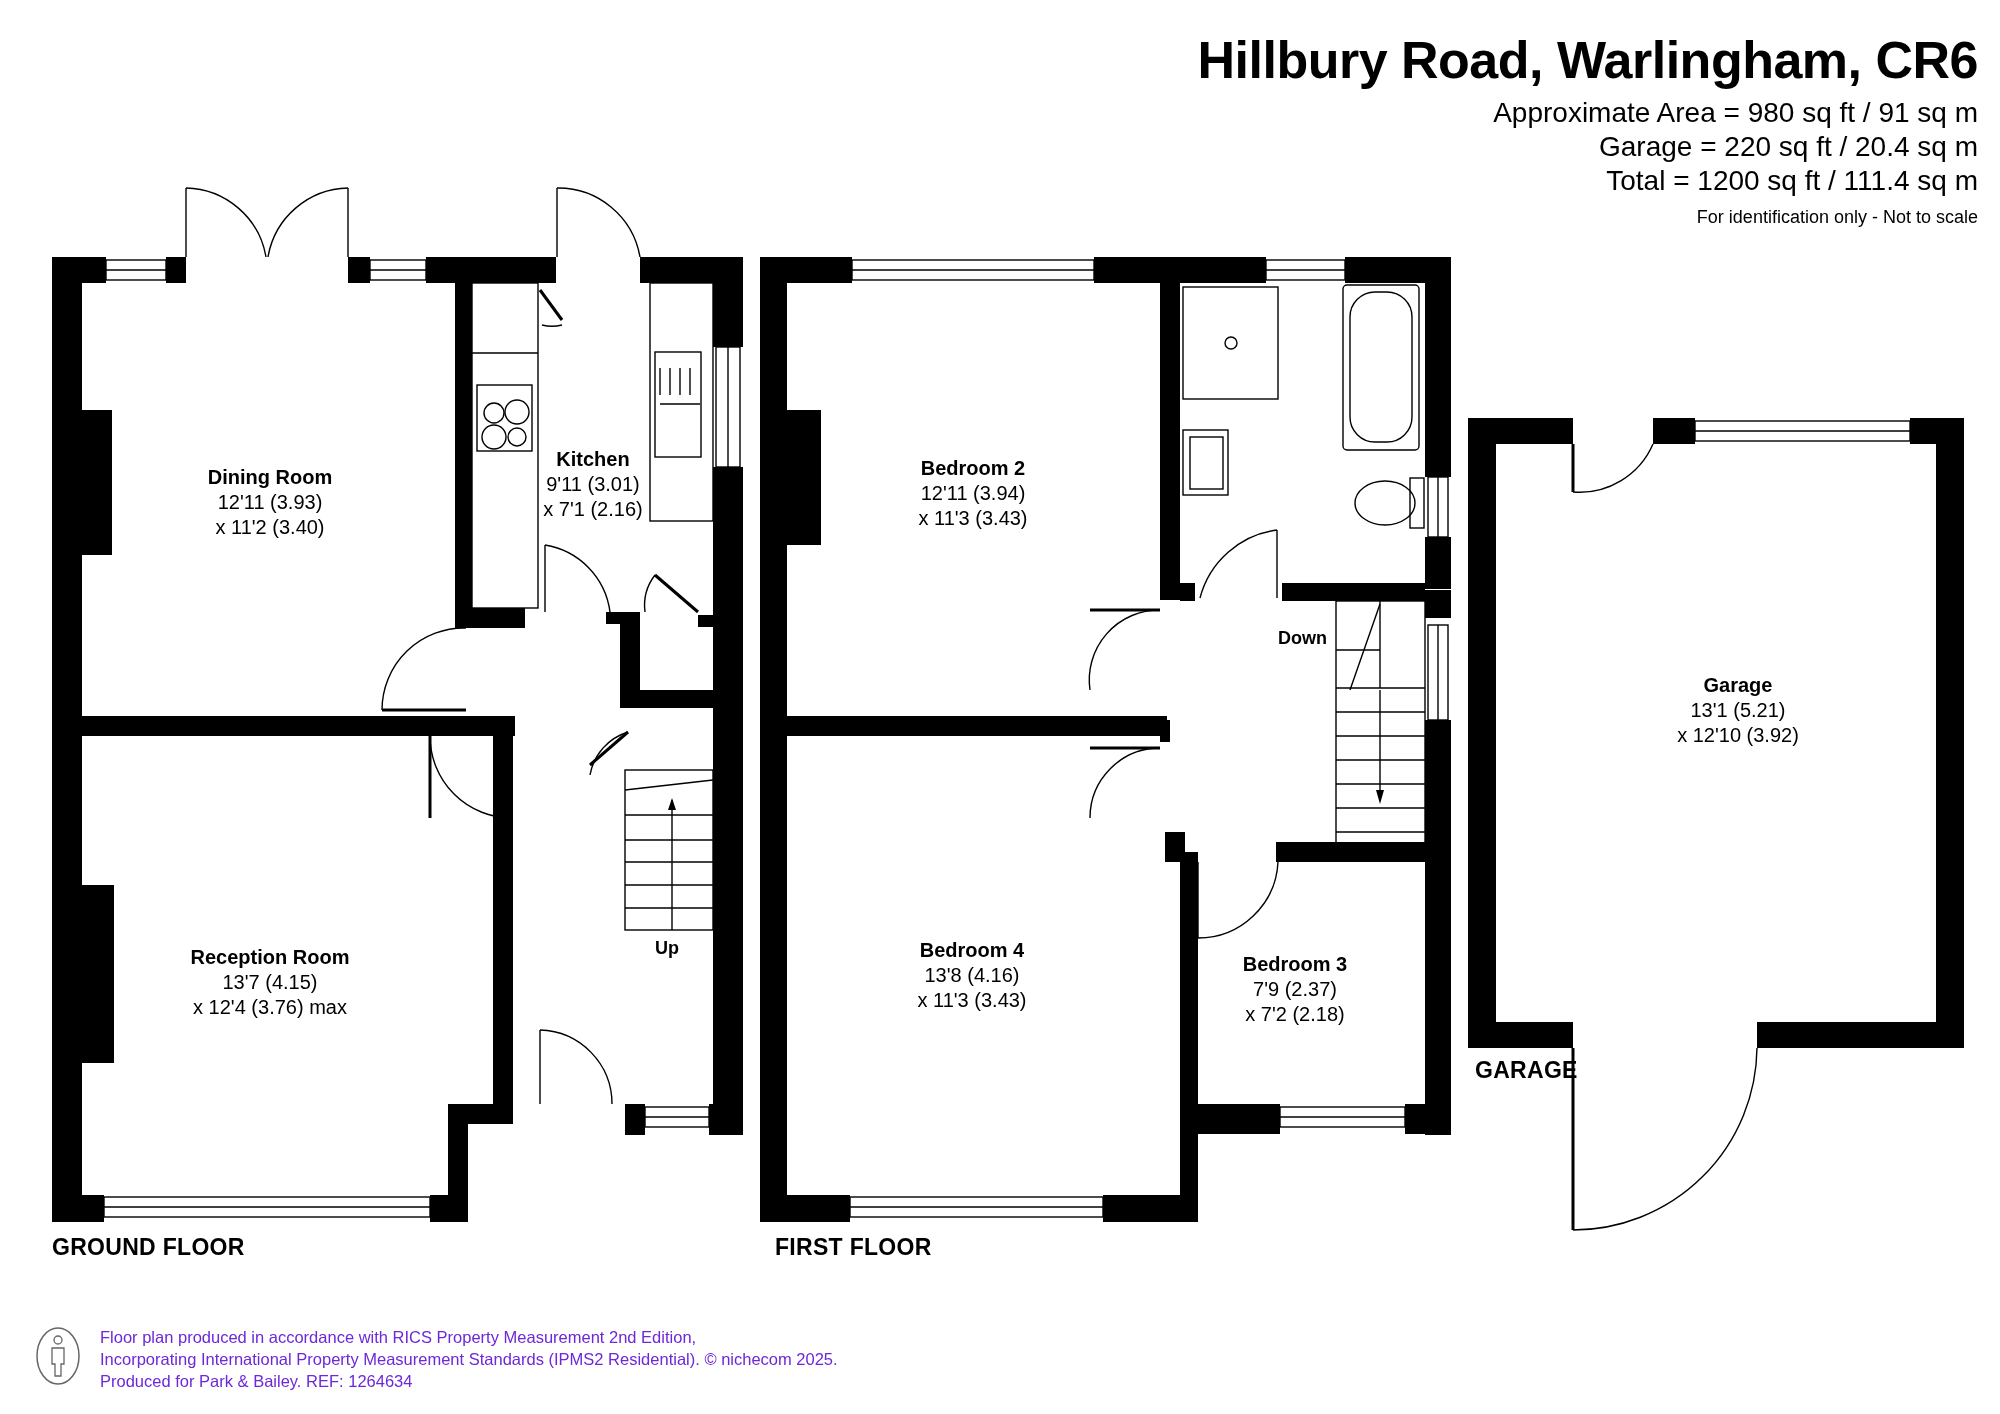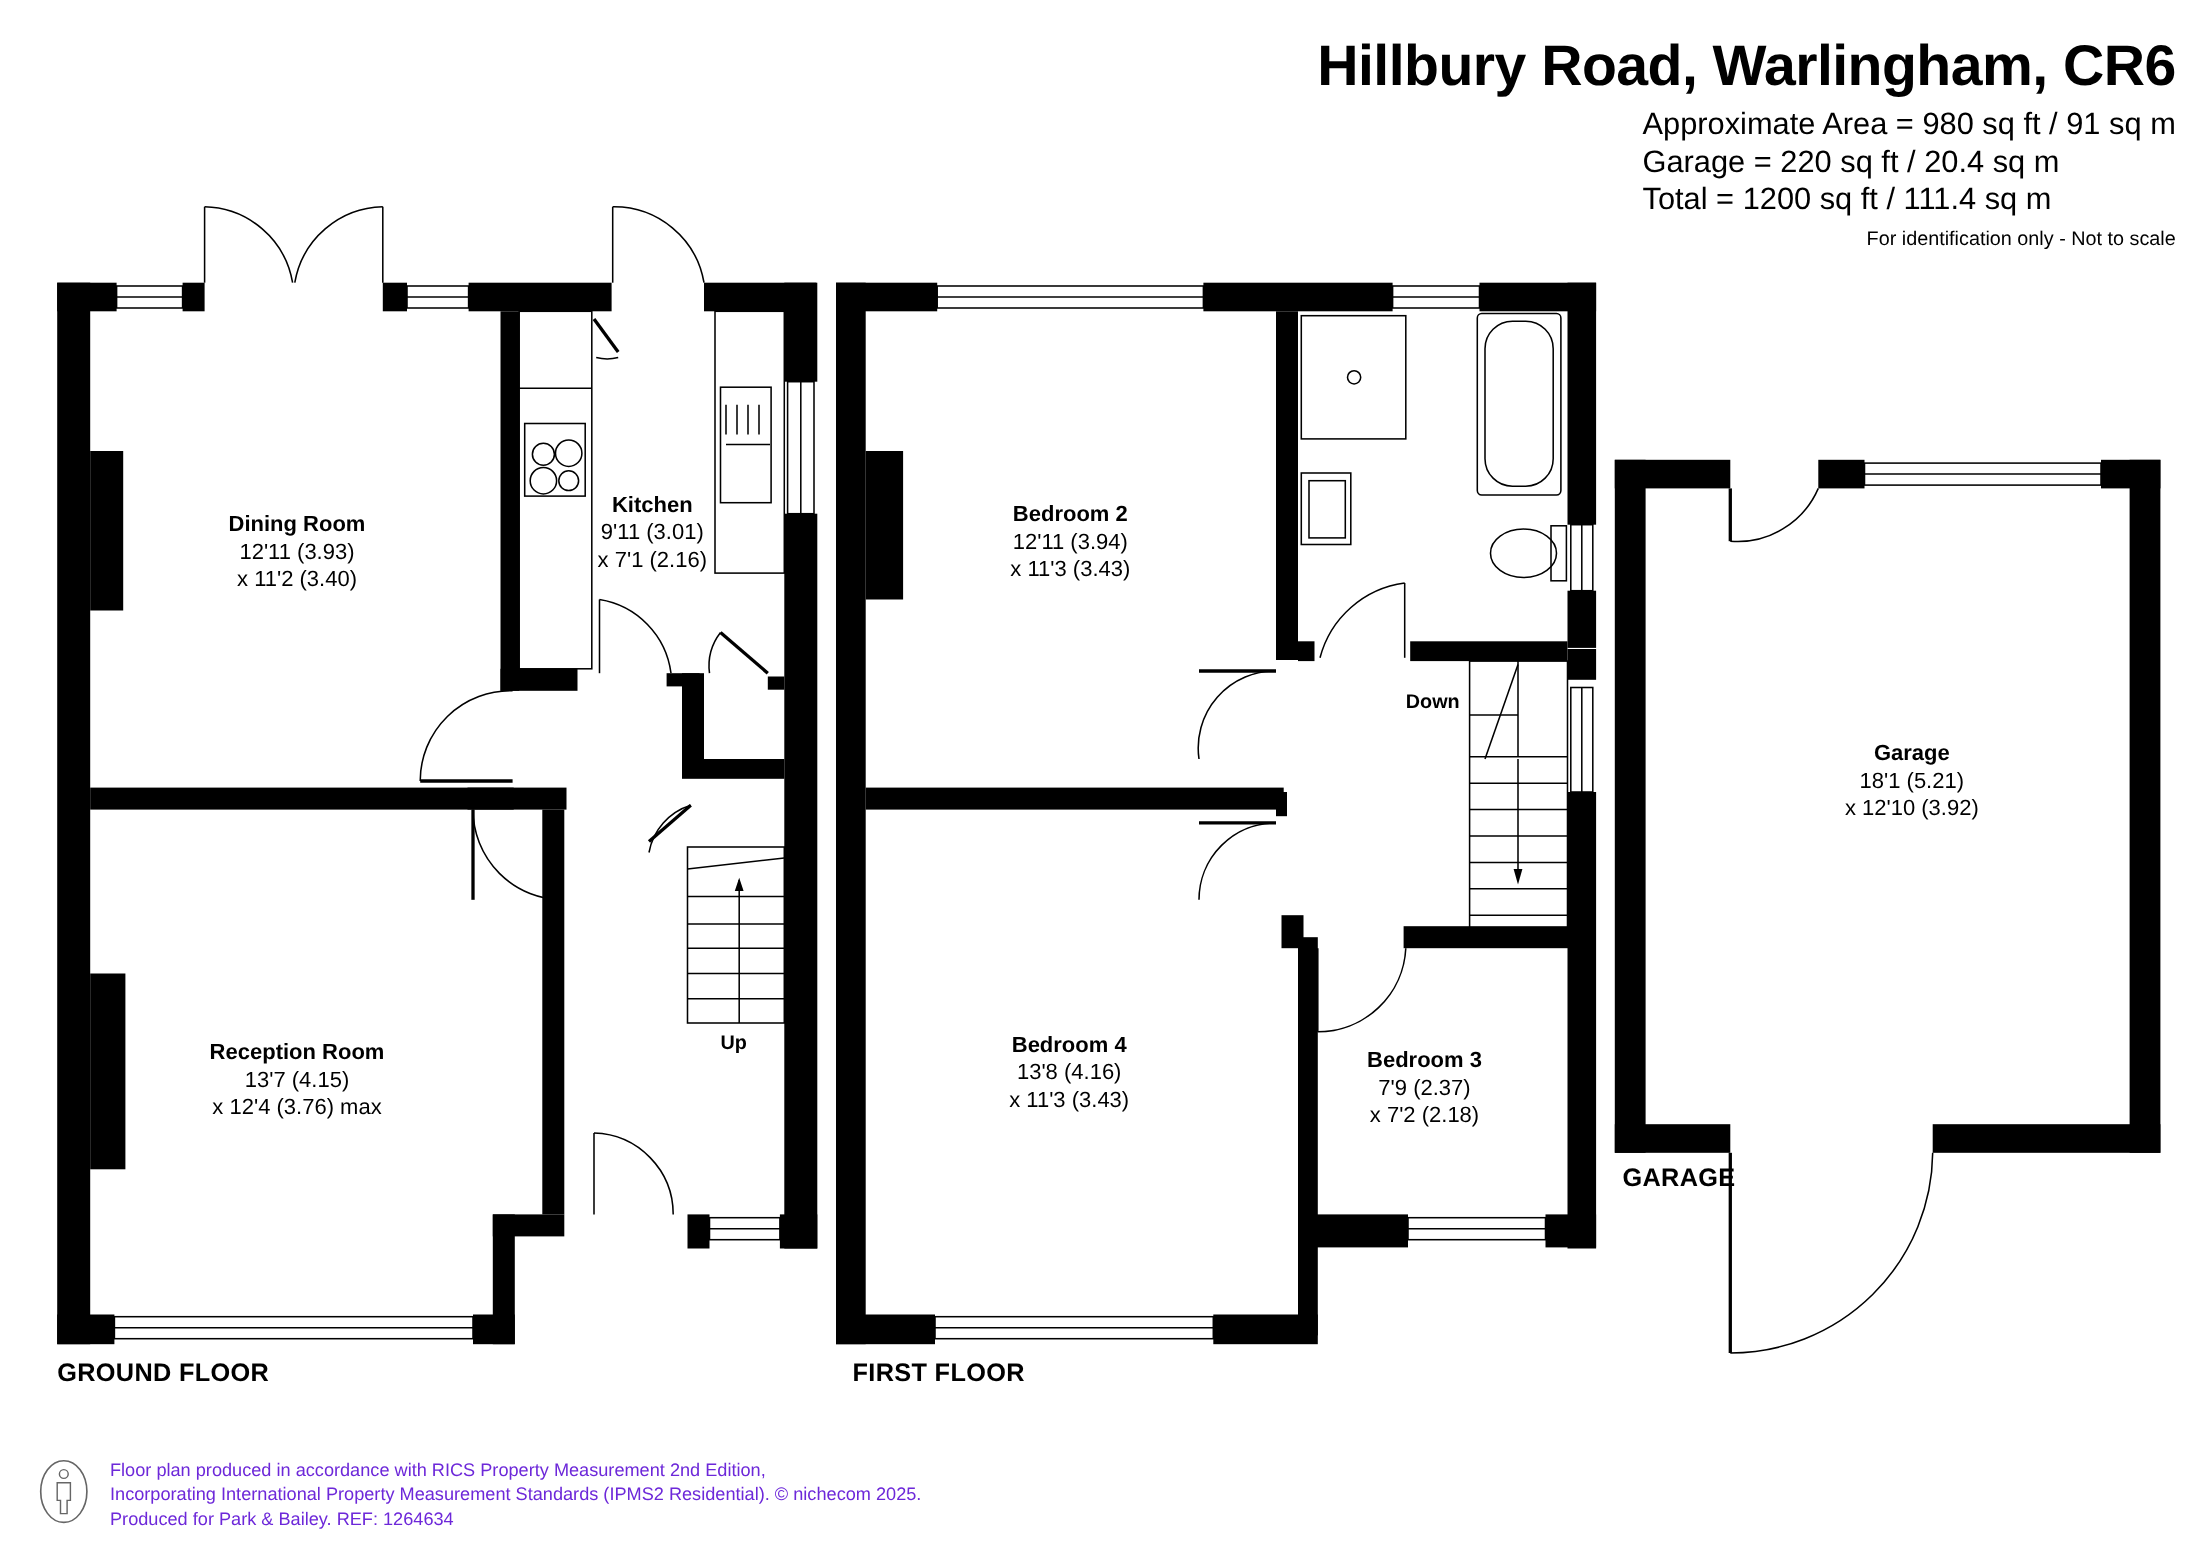--- a/index.html
+++ b/index.html
@@ -5,21 +5,21 @@
   html,body{margin:0;padding:0;background:#fff;}
   body{width:2000px;height:1414px;position:relative;overflow:hidden;font-family:"Liberation Sans",sans-serif;color:#000;}
   #plan{position:absolute;left:0;top:0;width:2000px;height:1414px;}
   .wall{fill:#000;}
   .thin{fill:none;stroke:#000;stroke-width:1.4;}
   .win{fill:#fff;stroke:#000;stroke-width:1.4;}
   .lbl{position:absolute;text-align:center;line-height:25px;font-size:20px;white-space:nowrap;transform:translateX(-50%);}
   .lbl .nm{font-weight:bold;}
   .floor-label{position:absolute;font-weight:bold;font-size:23px;letter-spacing:0.3px;}
   .title{position:absolute;right:22px;top:30px;font-weight:bold;font-size:52px;letter-spacing:-0.5px;}
-  .areas{position:absolute;right:22px;top:96px;text-align:left;font-size:28px;line-height:34px;}
+  .areas{position:absolute;right:22px;top:96px;text-align:right;font-size:28px;line-height:34px;}
   .note{position:absolute;right:22px;top:207px;font-size:18px;}
   .stairs-lbl{position:absolute;font-weight:bold;font-size:18px;}
   .footer{position:absolute;left:100px;top:1326px;font-size:16.5px;color:#6d28d9;line-height:22px;}
   .footer-icon{position:absolute;left:35px;top:1326px;}
 </style>
 </head>
 <body>
 
 <svg id="plan" viewBox="0 0 2000 1414">
 
@@ -267,21 +267,21 @@
 <div class="lbl" style="left:1295px;top:952px;">
   <div class="nm">Bedroom 3</div>
   <div>7'9 (2.37)</div>
   <div>x 7'2 (2.18)</div>
 </div>
 <div class="stairs-lbl" style="left:1278px;top:628px;">Down</div>
 <div class="floor-label" style="left:762px;top:1234px;margin-left:13px;">FIRST FLOOR</div>
 
 <div class="lbl" style="left:1738px;top:673px;">
   <div class="nm">Garage</div>
-  <div>18'1 (5.21)</div>
+  <div>13'1 (5.21)</div>
   <div>x 12'10 (3.92)</div>
 </div>
 <div class="floor-label" style="left:1475px;top:1057px;">GARAGE</div>
 
 <svg class="footer-icon" width="46" height="60" viewBox="0 0 46 60">
   <ellipse cx="23" cy="30" rx="21" ry="28" fill="none" stroke="#666" stroke-width="1.5"></ellipse>
   <circle cx="23" cy="14" r="4" fill="none" stroke="#666" stroke-width="1.3"></circle>
   <path d="M17 22 h12 v16 h-3 v12 h-6 v-12 h-3 z" fill="none" stroke="#666" stroke-width="1.3"></path>
 </svg>
 <div class="footer">

